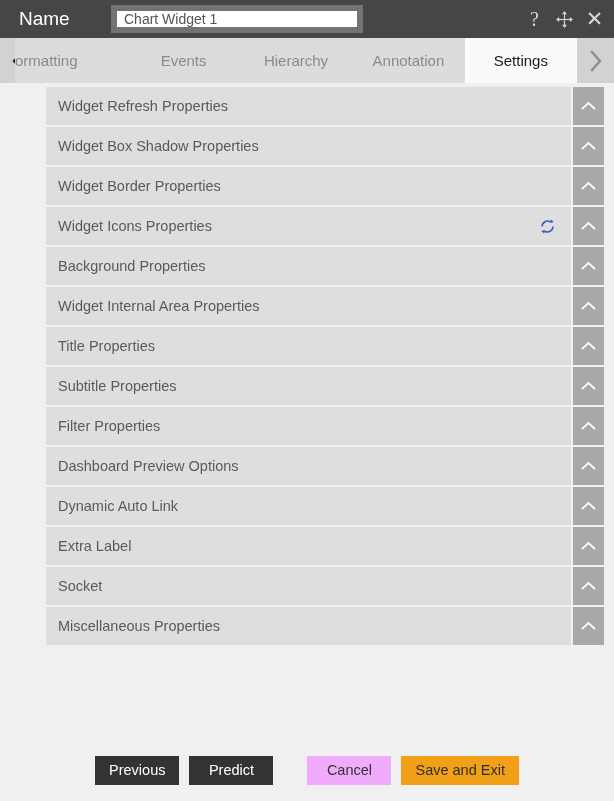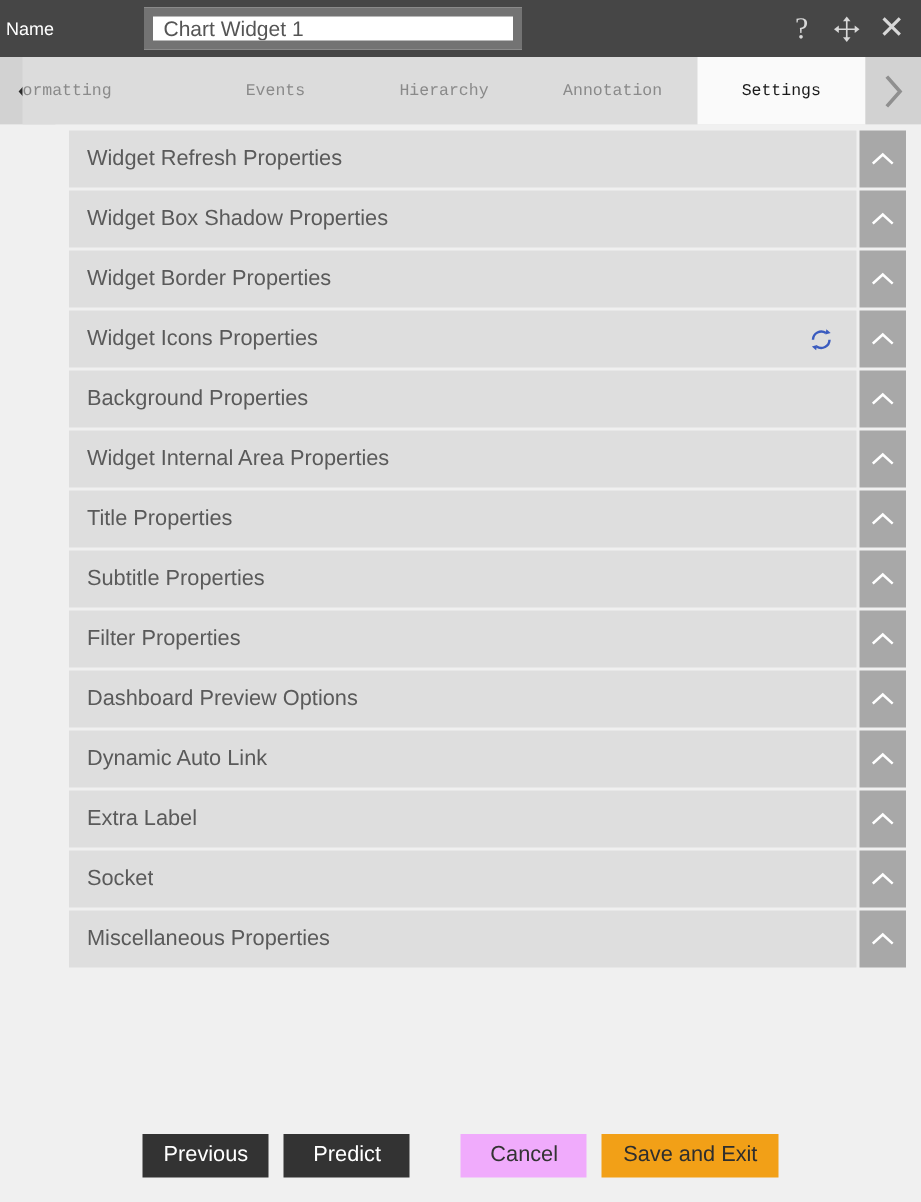--- a/index.html
+++ b/index.html
@@ -18,22 +18,22 @@
   
   #titlebar {
     height: 38px;
     background: #464646;
     display: flex;
     align-items: center;
     position: relative;
   }
   #name-label {
     color: #ffffff;
-    font-size: 12px;
-    margin-left: 4px;
+    font-size: 19px;
+    margin-left: 19px;
     width: 92px;
     flex: none;
   }
   #name-input {
     width: 252px;
     height: 28px;
     box-sizing: border-box;
     border: 6px solid #737373;
     background: #ffffff;
     color: #555555;
@@ -95,27 +95,26 @@
     flex: 1;
     display: flex;
     align-items: stretch;
     min-width: 0;
   }
   .tab {
     flex: 1;
     display: flex;
     align-items: center;
     justify-content: center;
-    font-size: 11px;
+    font-size: 15px;
     color: #8a8a8a;
     background: #dcdcdc;
     cursor: pointer;
     white-space: nowrap;
     overflow: hidden;
-    font-family: Liberation Mono, monospace;
   }
   .tab.first-cut {
     justify-content: flex-start;
     margin-left: -22px;
   }
   .tab.active {
     background: #fafafa;
     color: #1a1a1a;
   }
 

